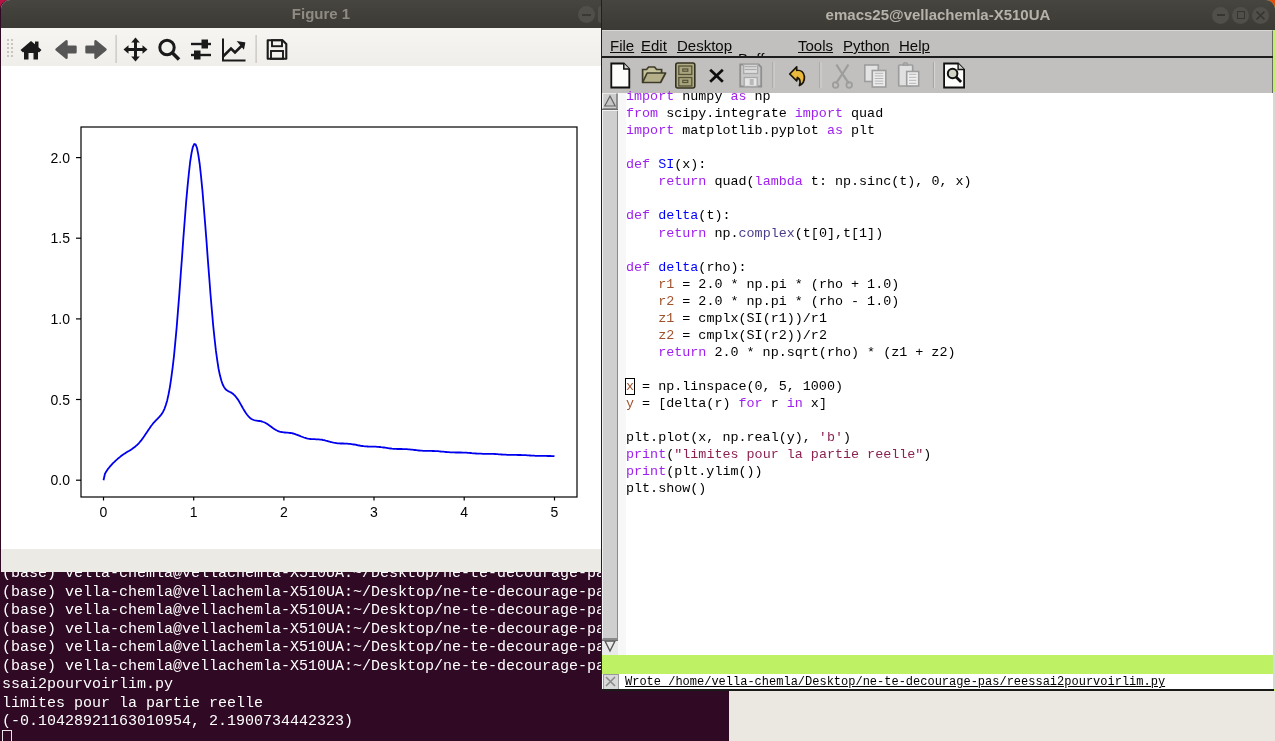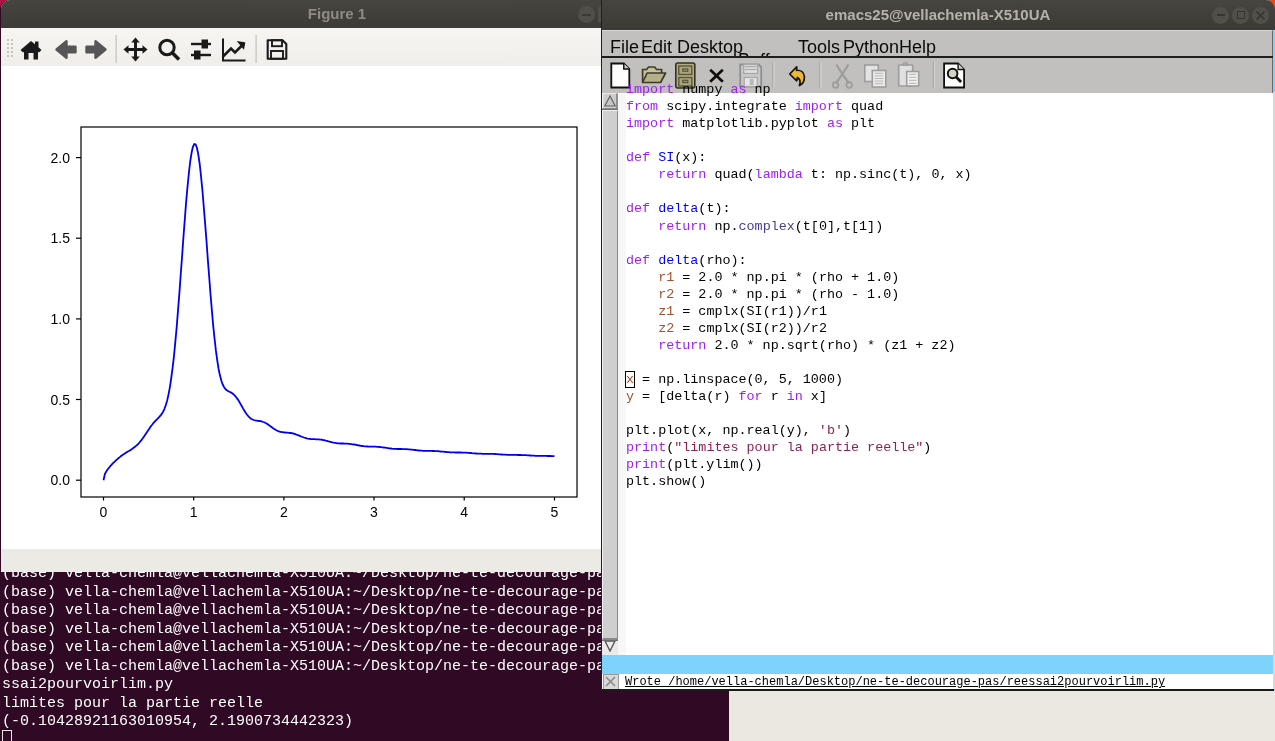--- a/index.html
+++ b/index.html
@@ -8,42 +8,42 @@
 
 #corner-tl{left:0;top:0;width:11px;height:19px;background:#b41544;}
 #corner-tr{left:1254px;top:0;width:21px;height:16px;background:#e84b10;}
 
 #terminal{left:0;top:0;width:729px;height:741px;background:#300a24;border-top-left-radius:9px;}
 #term-text{left:2px;top:565px;font-size:15px;line-height:18.5px;color:#ffffff;white-space:pre;}
 #term-cursor{left:2px;top:730px;width:8px;height:14px;border:1px solid #e8e4e8;}
 
 #figwin{left:1px;top:0;width:600px;height:572px;background:#f3f2ef;border-radius:9px 0 0 0;}
 #fig-title{left:0;top:0;width:600px;height:28px;background:linear-gradient(#474540,#3b3a35);border-radius:9px 0 0 0;}
-#fig-title .t{left:16px;top:5px;width:640px;text-align:center;font-size:15px;font-weight:bold;color:#8f8b83;}
+#fig-title .t{left:0;top:5px;width:640px;text-align:center;font-size:15px;font-weight:bold;color:#8f8b83;}
 .winbtn{border-radius:50%;background:#514f49;}
 #fig-toolbar{left:0;top:28px;width:600px;height:38px;background:linear-gradient(#f6f5f2,#efeeea);border-bottom:1px solid #dcd9d3;}
 #fig-canvas{left:0;top:66px;width:600px;height:483px;background:#ffffff;}
 #fig-bottom{left:0;top:549px;width:600px;height:23px;background:#eceae5;}
 
-#emacs{left:601px;top:0;width:674px;height:691px;background:#7dd3fc;border-radius:0 9px 0 0;}
+#emacs{left:601px;top:0;width:674px;height:691px;background:#bef264;border-radius:0 9px 0 0;}
 #em-title{left:0;top:0;width:674px;height:30px;background:linear-gradient(#474540,#3b3a35);border-radius:0 9px 0 0;}
 #em-title .t{left:0;top:6px;width:674px;text-align:center;font-size:15px;font-weight:bold;color:#b6b2aa;}
 #em-menubar{left:0;top:30px;width:671px;border-right:1px solid #6a6a64;height:26px;background:#c1c0be;border-top:1px solid #d8d7d5;}
-#em-menubar span{position:absolute;top:6px;font-size:18px;color:#0a0a0a;}
+#em-menubar span{position:absolute;top:6px;font-size:15px;color:#0a0a0a;text-decoration:underline;}
 #em-sep1{left:0;top:56px;width:672px;height:2px;background:#1e1e1e;}
 #em-toolbar{left:0;top:58px;width:671px;border-right:1px solid #6a6a64;height:35px;background:#c1c0be;border-bottom:1px solid #979797;}
 #em-main{left:0;top:93px;width:674px;height:562px;background:#ffffff;}
 
 #em-sb{left:1px;top:93px;width:16px;height:562px;background:#eaeaea;}
 #em-thumb{left:1px;top:110px;width:14px;height:527px;background:#cfcfcf;
   border-top:1px solid #f2f2f2;border-left:1px solid #f2f2f2;
   border-right:2px solid #8a8a8a;border-bottom:2px solid #8a8a8a;box-shadow:0 0 0 1px #6e6e6e;}
 #em-fringe{left:17px;top:93px;width:8px;height:562px;background:#f7f7f7;}
 
-#em-code{left:25px;top:81px;font-size:13.4px;line-height:17.06px;white-space:pre;color:#000;}
+#em-code{left:25px;top:88px;font-size:13.4px;line-height:17.06px;white-space:pre;color:#000;}
 .kw{color:#a020f0;}
 .fn{color:#0000ff;}
 .bi{color:#483d8b;margin-top:28px;}
 .va{color:#a0522d;}
 .st{color:#8b2252;}
 .cur{outline:1px solid #000;outline-offset:0px;}
 #em-modeline{left:1px;top:655px;width:672px;height:17px;background:linear-gradient(#cdcdcd,#ababab);
   border-top:1px solid #e8e8e8;border-bottom:1px solid #8a8a8a;}
 #em-modeline .t{left:9px;top:1px;font-size:13.4px;color:#000;white-space:pre;}
 #em-mini{left:0;top:674px;width:674px;height:15px;background:#fff;}

